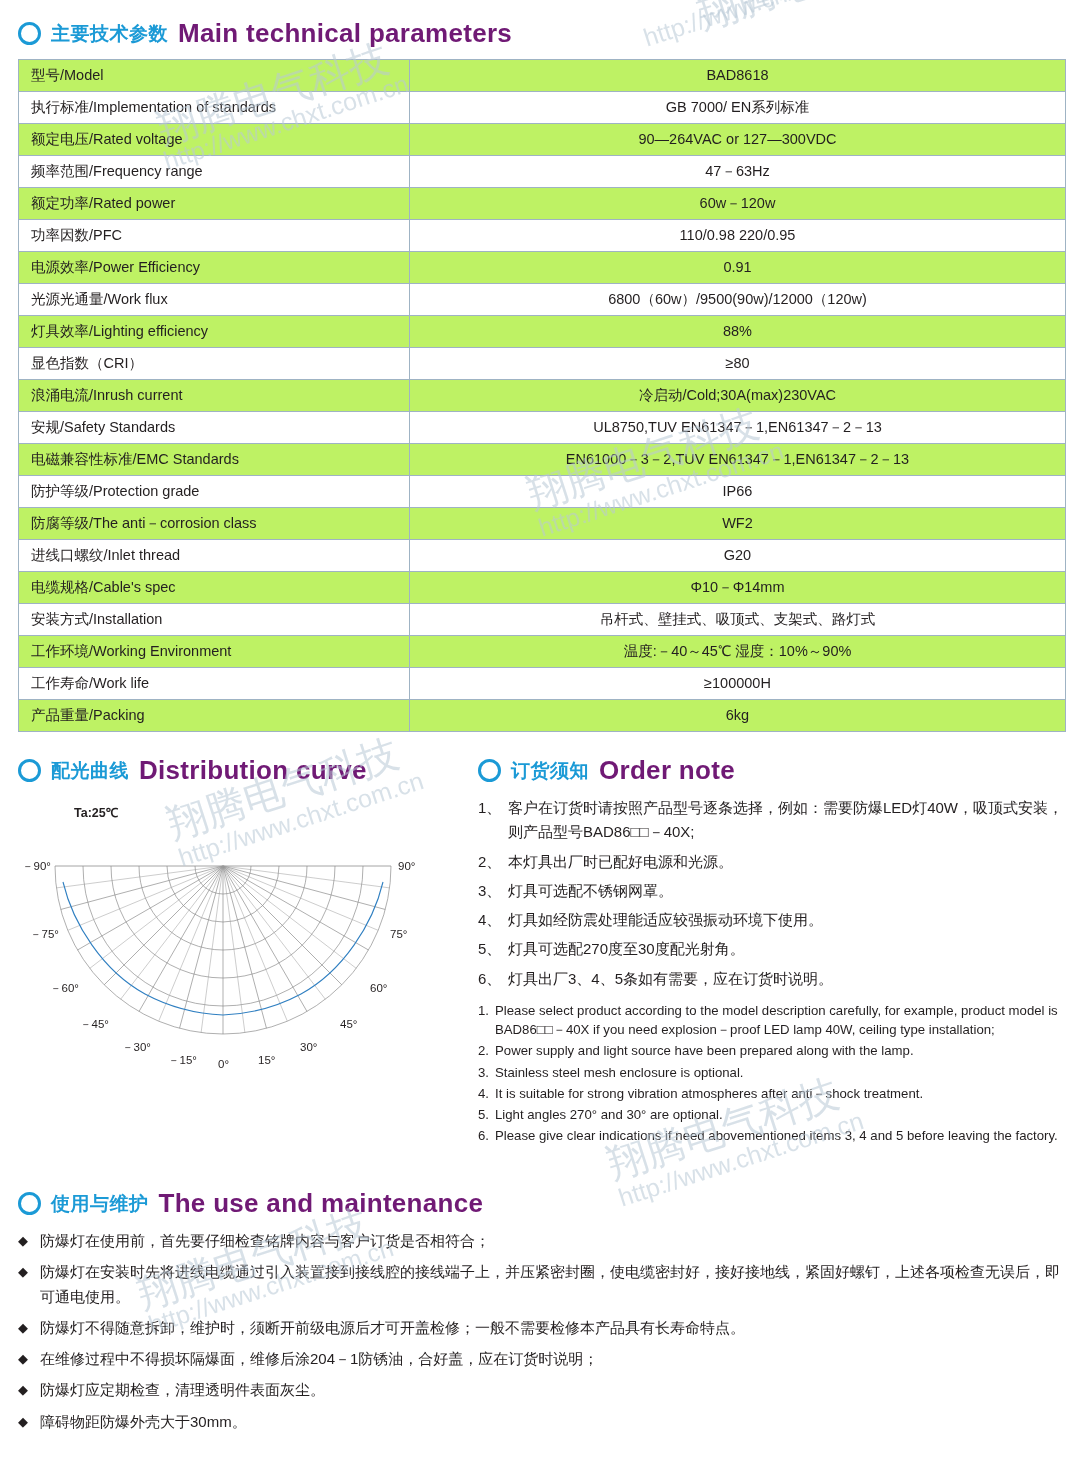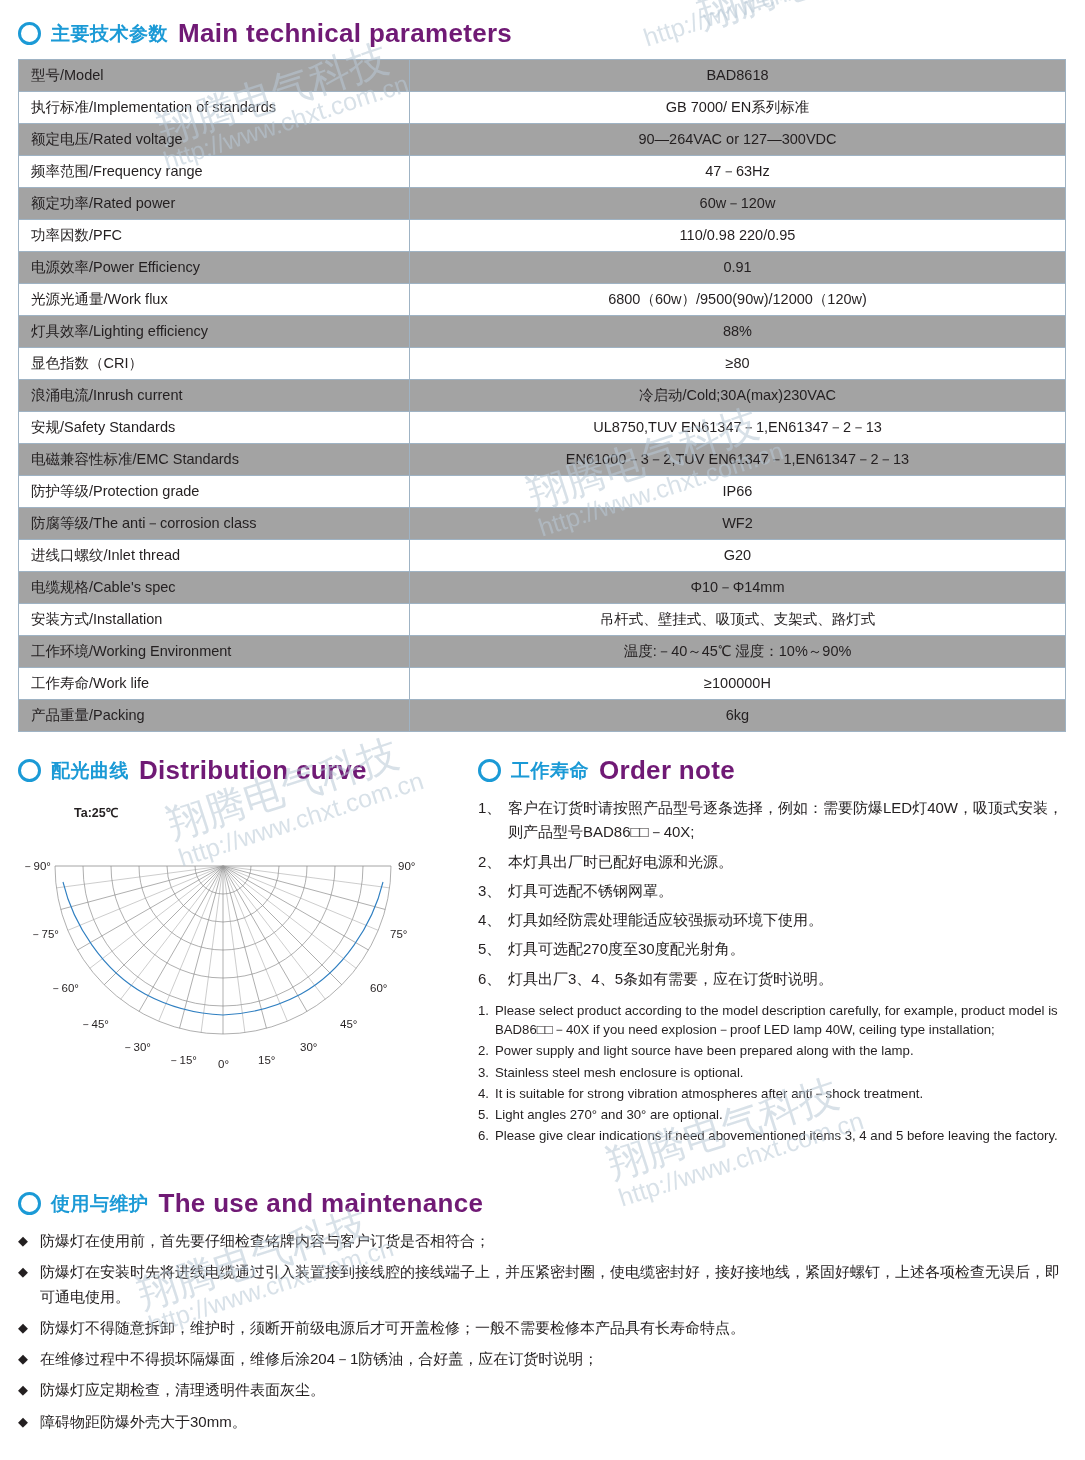--- a/index.html
+++ b/index.html
@@ -101,21 +101,21 @@
   }
   table.spec td.k {
     width: 378px;
     padding-left: 12px;
     color: #231f20;
   }
   table.spec td.v {
     text-align: center;
     color: #231f20;
   }
-  tr.alt td { background: #a3a3a3; margin-top: 32px; }
+  tr.alt td { background: #bef264; margin-top: 32px; }
   tr.plain td { background: #ffffff; margin-left: 33px; }
 
   
   .curve-wrap {
     position: relative;
     width: 440px;
     height: 330px;
     margin-top: 4px;
   }
   .curve-wrap svg { display: block; }
@@ -378,21 +378,21 @@
       <text x="322" y="232" font-size="11.5" fill="#231f20" font-family="Liberation Sans, sans-serif">45°</text>
       <text x="282" y="255" font-size="11.5" fill="#231f20" font-family="Liberation Sans, sans-serif">30°</text>
       <text x="240" y="268" font-size="11.5" fill="#231f20" font-family="Liberation Sans, sans-serif">15°</text>
     </svg>
   </div>
 </div>
 
 <div class="block-order">
   <div class="section-head">
     <span class="bullet-ring"></span>
-    <span class="cn">工作寿命</span>
+    <span class="cn">订货须知</span>
     <span class="en">Order note</span>
   </div>
 
   <ol class="cn-list">
     <li><span class="num">1、</span><span>客户在订货时请按照产品型号逐条选择，例如：需要防爆LED灯40W，吸顶式安装，则产品型号BAD86□□－40X;</span></li>
     <li><span class="num">2、</span><span>本灯具出厂时已配好电源和光源。</span></li>
     <li><span class="num">3、</span><span>灯具可选配不锈钢网罩。</span></li>
     <li><span class="num">4、</span><span>灯具如经防震处理能适应较强振动环境下使用。</span></li>
     <li><span class="num">5、</span><span>灯具可选配270度至30度配光射角。</span></li>
     <li><span class="num">6、</span><span>灯具出厂3、4、5条如有需要，应在订货时说明。</span></li>

